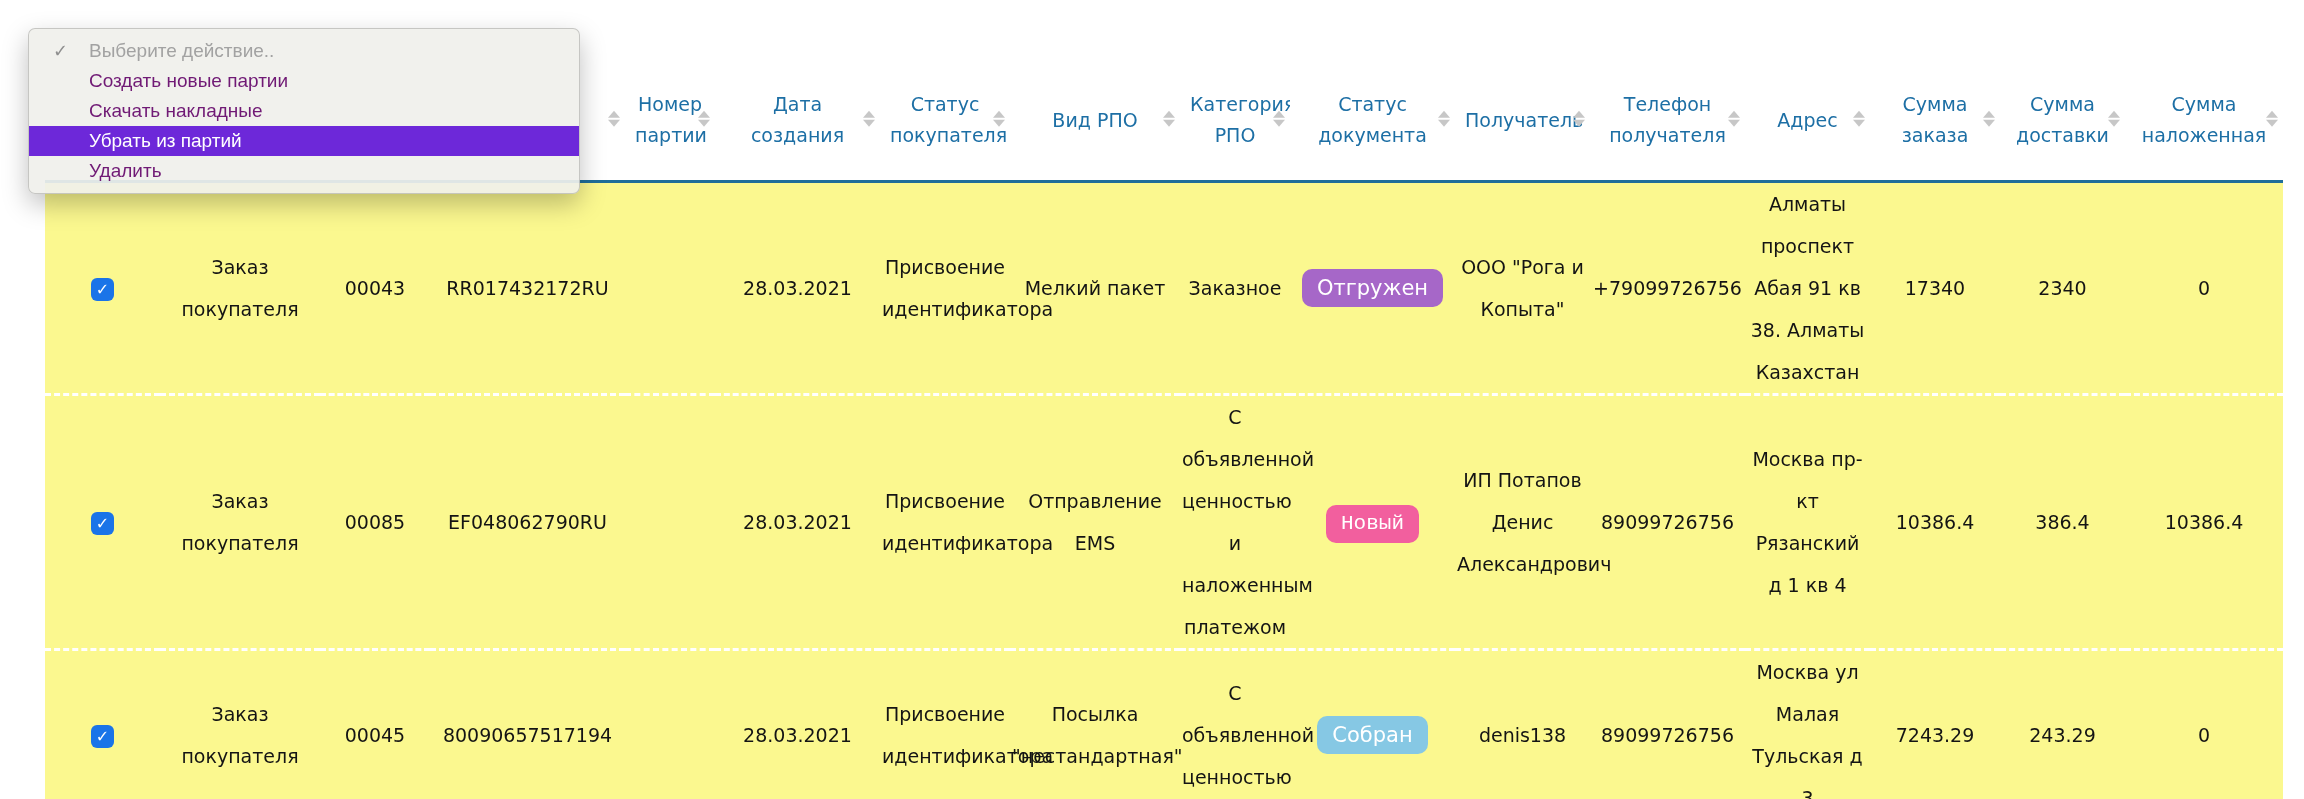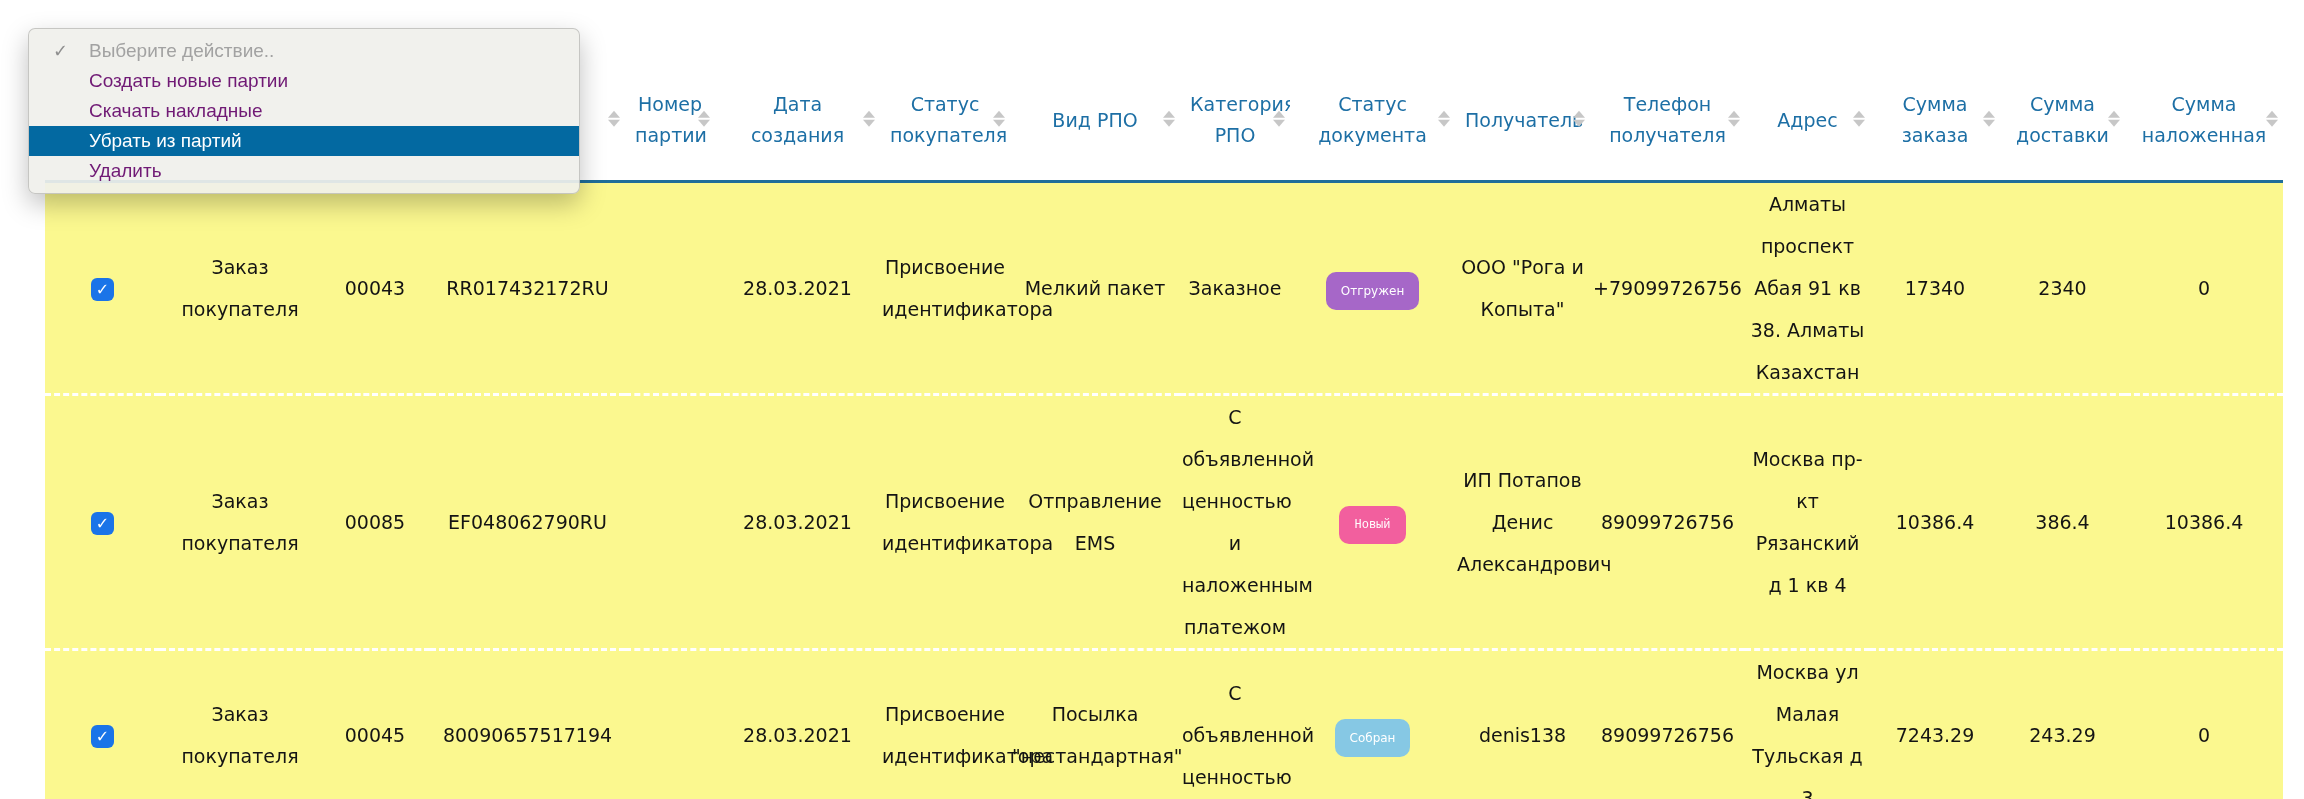--- a/index.html
+++ b/index.html
@@ -30,21 +30,21 @@
   tbody td{
     text-align:center;vertical-align:middle;
     font-size:19px;line-height:42px;color:#141414;padding:0 2px;
   }
   .checkbox{
     display:inline-block;width:23px;height:23px;background:#1a74e8;
     border-radius:6px;color:#fff;font-size:16px;line-height:23px;
     font-weight:bold;text-align:center;cursor:pointer;
   }
   .badge{
-    display:inline-block;color:#ffffff;font-size:12px;line-height:24px;
+    display:inline-block;color:#ffffff;font-size:21px;line-height:24px;
     padding:7px 15px;border-radius:10px;white-space:nowrap;
   }
 
   
   .menu{
     position:absolute;left:28px;top:28px;width:552px;z-index:10;
     background:rgba(240,240,235,0.92);
     border:1px solid rgba(0,0,0,0.18);border-radius:7px;
     box-shadow:0 10px 26px rgba(0,0,0,0.25);
     padding:7px 0;box-sizing:border-box;
@@ -53,21 +53,21 @@
     position:relative;height:30px;line-height:30px;
     font-family:"Liberation Sans","DejaVu Sans",sans-serif;
     font-size:19px;color:#701a75;padding-left:60px;white-space:nowrap;
     cursor:default;
   }
   .menu-item .check{
     position:absolute;left:24px;top:0;width:26px;color:#8f8f8f;
     font-size:18px;text-align:left;
   }
   .menu-item.disabled{color:#a2a2a2;}
-  .menu-item.highlighted{background:#0369a1;color:#ffffff;}
+  .menu-item.highlighted{background:#6d28d9;color:#ffffff;}
   .menu-item.highlighted .check{color:#ffffff;}
 </style>
 </head>
 <body>
 
 <div class="table-wrap">
   <table>
     <colgroup id="colgroup">
         <col style="width: 115px;">
         <col style="width: 160px;">

